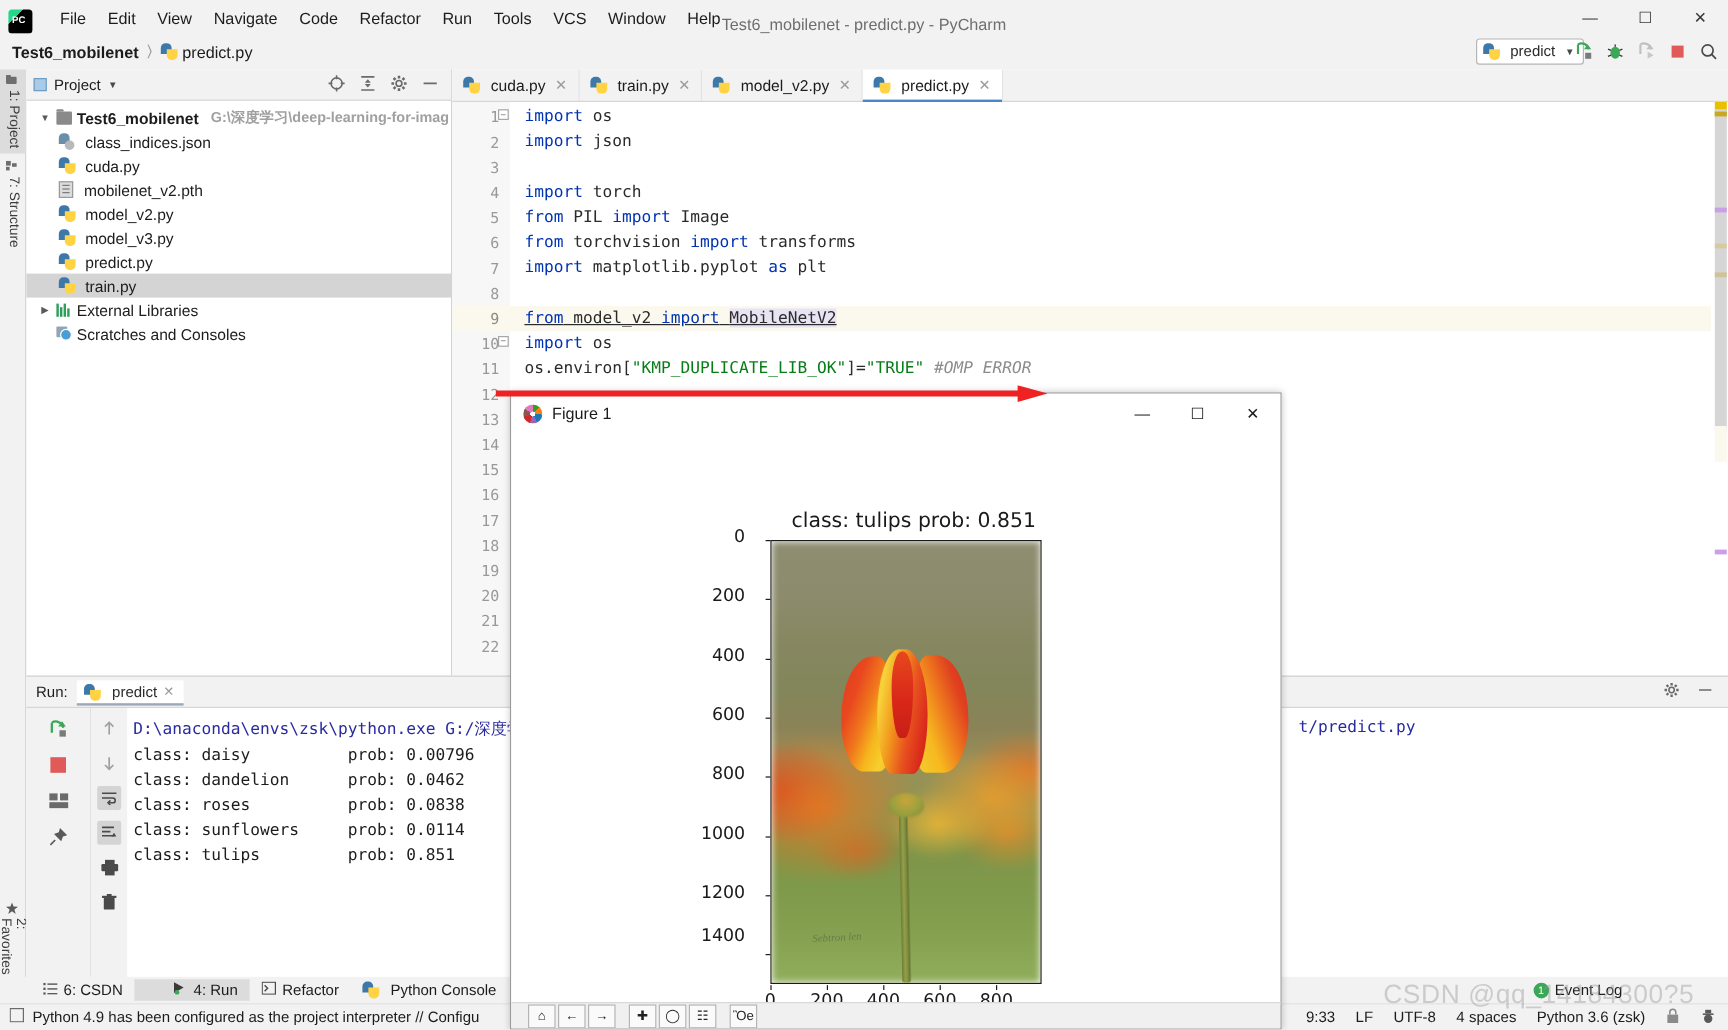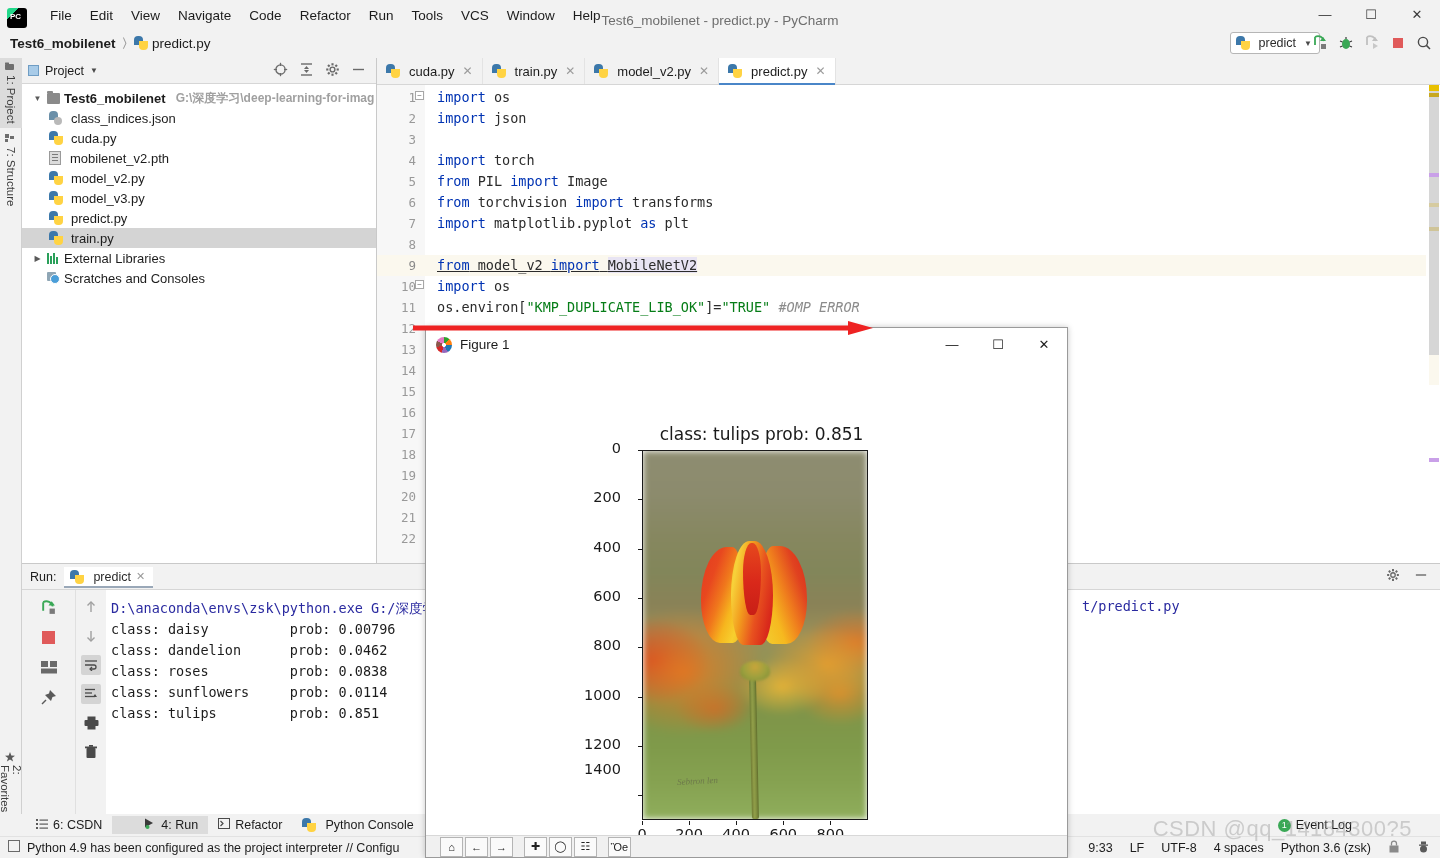--- a/index.html
+++ b/index.html
@@ -869,21 +869,21 @@
           <div class="ytick" style="top: 176.667px;">400</div>
           <div class="ytick-m" style="top: 186.667px;"></div>
           <div class="ytick" style="top: 226px;">600</div>
           <div class="ytick-m" style="top: 236px;"></div>
           <div class="ytick" style="top: 275.333px;">800</div>
           <div class="ytick-m" style="top: 285.333px;"></div>
           <div class="ytick" style="top: 324.667px;">1000</div>
           <div class="ytick-m" style="top: 334.667px;"></div>
           <div class="ytick" style="top: 374px;">1200</div>
           <div class="ytick-m" style="top: 384px;"></div>
-          <div class="ytick" style="top: 399px;">1400</div>
+          <div class="ytick" style="top: 410px;">1400</div>
           <div class="ytick-m" style="top: 433.333px;"></div>
         </div>
 
       <div id="xticks">
           <div class="xtick" style="left: 196px;">0</div>
           <div class="xtick-m" style="left: 216px;"></div>
           <div class="xtick" style="left: 243.083px;">200</div>
           <div class="xtick-m" style="left: 263.083px;"></div>
           <div class="xtick" style="left: 290.167px;">400</div>
           <div class="xtick-m" style="left: 310.167px;"></div>

